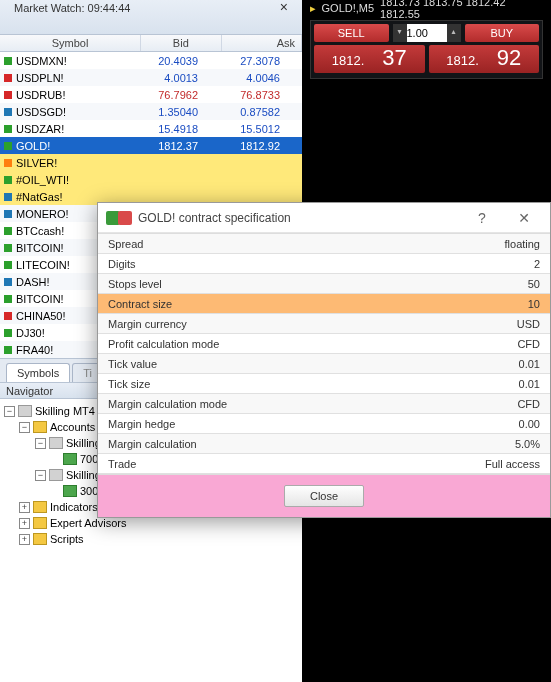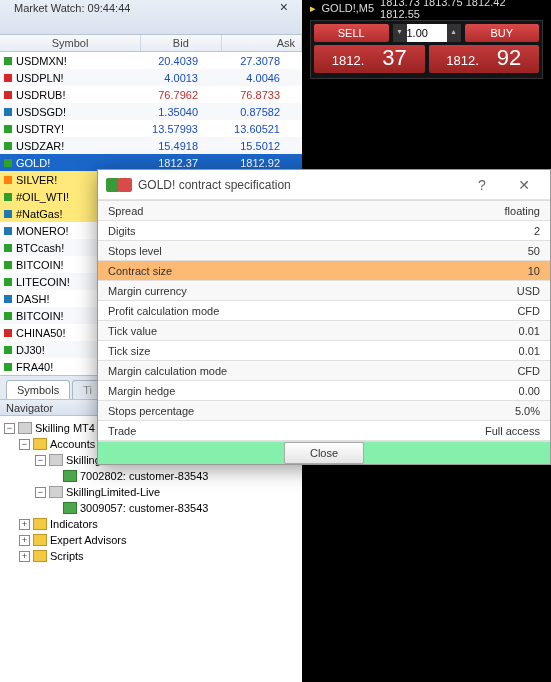--- a/index.html
+++ b/index.html
@@ -49,31 +49,31 @@
 .bsell{background:linear-gradient(#d94a4a,#b22c2c)}
 .bbuy{background:linear-gradient(#d94a4a,#b22c2c)}
 .qtywrap{display:flex;align-items:center;background:#fff;height:18px}
 .qup{width:14px;height:18px;background:#333;color:#bbb;text-align:center;line-height:16px;font-size:8px;cursor:pointer}
 .qty{width:40px;text-align:left;font-size:11px;color:#000}
 .prices{display:flex;gap:4px;margin-top:3px}
 .pbox{flex:1;height:28px;background:linear-gradient(#c43a3a,#9a2323);border-radius:2px;display:flex;align-items:baseline;justify-content:center;color:#fff}
 .psm{font-size:13px}
 .pbg{font-size:22px;margin-left:18px}
 .chart{position:absolute;left:302px;top:82px;right:0;bottom:0;background:#000}
-.dialog{position:absolute;left:97px;top:169px;width:454px;background:#fff;border:1px solid #999;box-shadow:0 4px 20px rgba(0,0,0,0.4)}
+.dialog{position:absolute;left:97px;top:202px;width:454px;background:#fff;border:1px solid #999;box-shadow:0 4px 20px rgba(0,0,0,0.4)}
 .dtitle{height:30px;background:#fff;display:flex;align-items:center;padding:0 8px;gap:6px;border-bottom:1px solid #e5e5e5}
 .dtitle .ttl{flex:1;color:#444;font-size:12px}
 .dtitle .wbtn{width:36px;text-align:center;color:#666;font-size:14px;cursor:pointer}
 .dico{width:14px;height:14px;background:#3a9a3a;border-radius:2px;display:inline-block}
 .dico2{width:14px;height:14px;background:#d94a4a;border-radius:2px;display:inline-block;margin-left:-8px}
 .specs{border-top:1px solid #ddd}
 .srow{height:20px;display:flex;align-items:center;justify-content:space-between;padding:0 10px;border-bottom:1px solid #e0e0e0;background:#f8f8f8;color:#333}
 .srow:nth-child(even){background:#fff}
 .srow.hl{background:#fdba74}
-.dfoot{text-align:center;background:#86efac;border-top:1px solid #ddd}
+.dfoot{padding:10px;text-align:center;background:#f9a8d4;border-top:1px solid #ddd}
 .closebtn{display:inline-block;width:80px;height:22px;background:linear-gradient(#fefefe,#e5e5e5);border:1px solid #aaa;border-radius:2px;text-align:center;line-height:20px;color:#333;cursor:pointer}
 </style>
 </head>
 <body>
 
 <div class="right">
   <div class="chartbar">
     <span class="yarrow">▸</span>
     <span>GOLD!,M5</span>
     <span>1813.73 1813.75 1812.42 1812.55</span>
@@ -166,26 +166,20 @@
         <span class="val red">76.8733</span>
       </div>
       <div class="row">
         <span class="marker upb"></span>
         <span class="nm">USDSGD!</span>
         <span class="val blue">1.35040</span>
         <span class="val blue">0.87582</span>
       </div>
       <div class="row">
         <span class="marker upg"></span>
-        <span class="nm">USDTRY!</span>
-        <span class="val blue">13.57993</span>
-        <span class="val blue">13.60521</span>
-      </div>
-      <div class="row">
-        <span class="marker upg"></span>
         <span class="nm">USDZAR!</span>
         <span class="val blue">15.4918</span>
         <span class="val blue">15.5012</span>
       </div>
       <div class="row sel">
         <span class="marker upg"></span>
         <span class="nm">GOLD!</span>
         <span class="val ">1812.37</span>
         <span class="val ">1812.92</span>
       </div>
@@ -367,21 +361,21 @@
       </div>
       <div class="srow">
         <span>Margin calculation mode</span>
         <span>CFD</span>
       </div>
       <div class="srow">
         <span>Margin hedge</span>
         <span>0.00</span>
       </div>
       <div class="srow">
-        <span>Stops percentage</span>
+        <span>Margin calculation</span>
         <span>5.0%</span>
       </div>
       <div class="srow">
         <span>Trade</span>
         <span>Full access</span>
       </div>
     </div>
   <div class="dfoot">
     <div class="closebtn">Close</div>
   </div>

